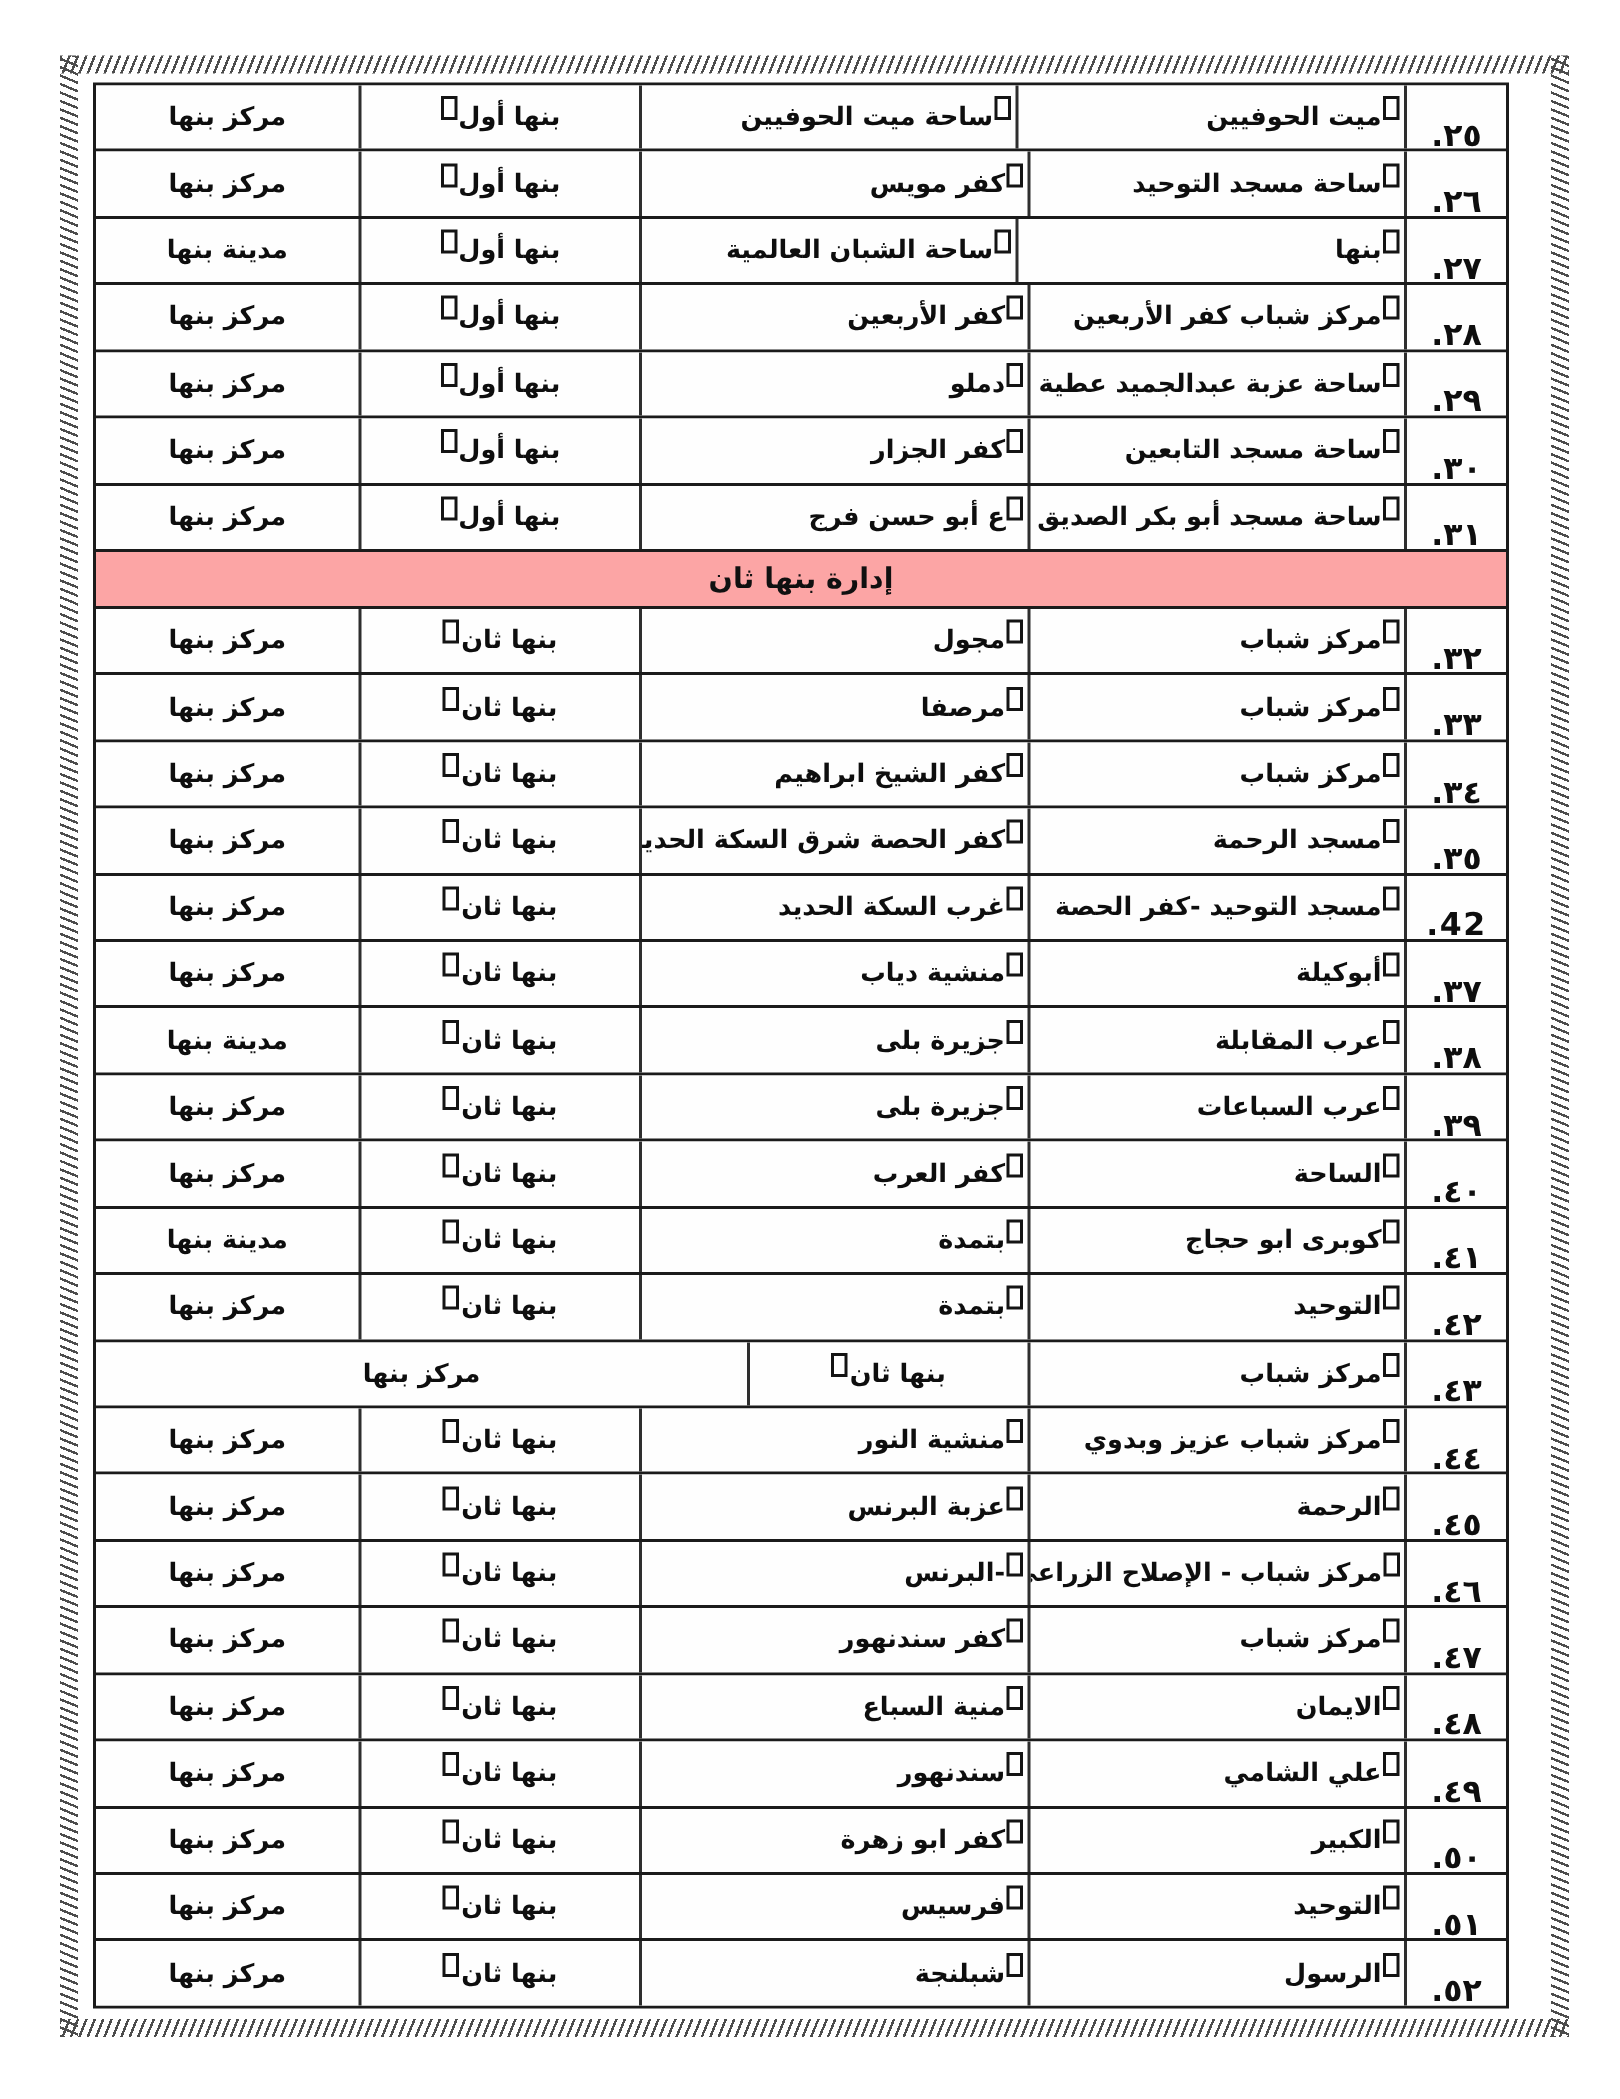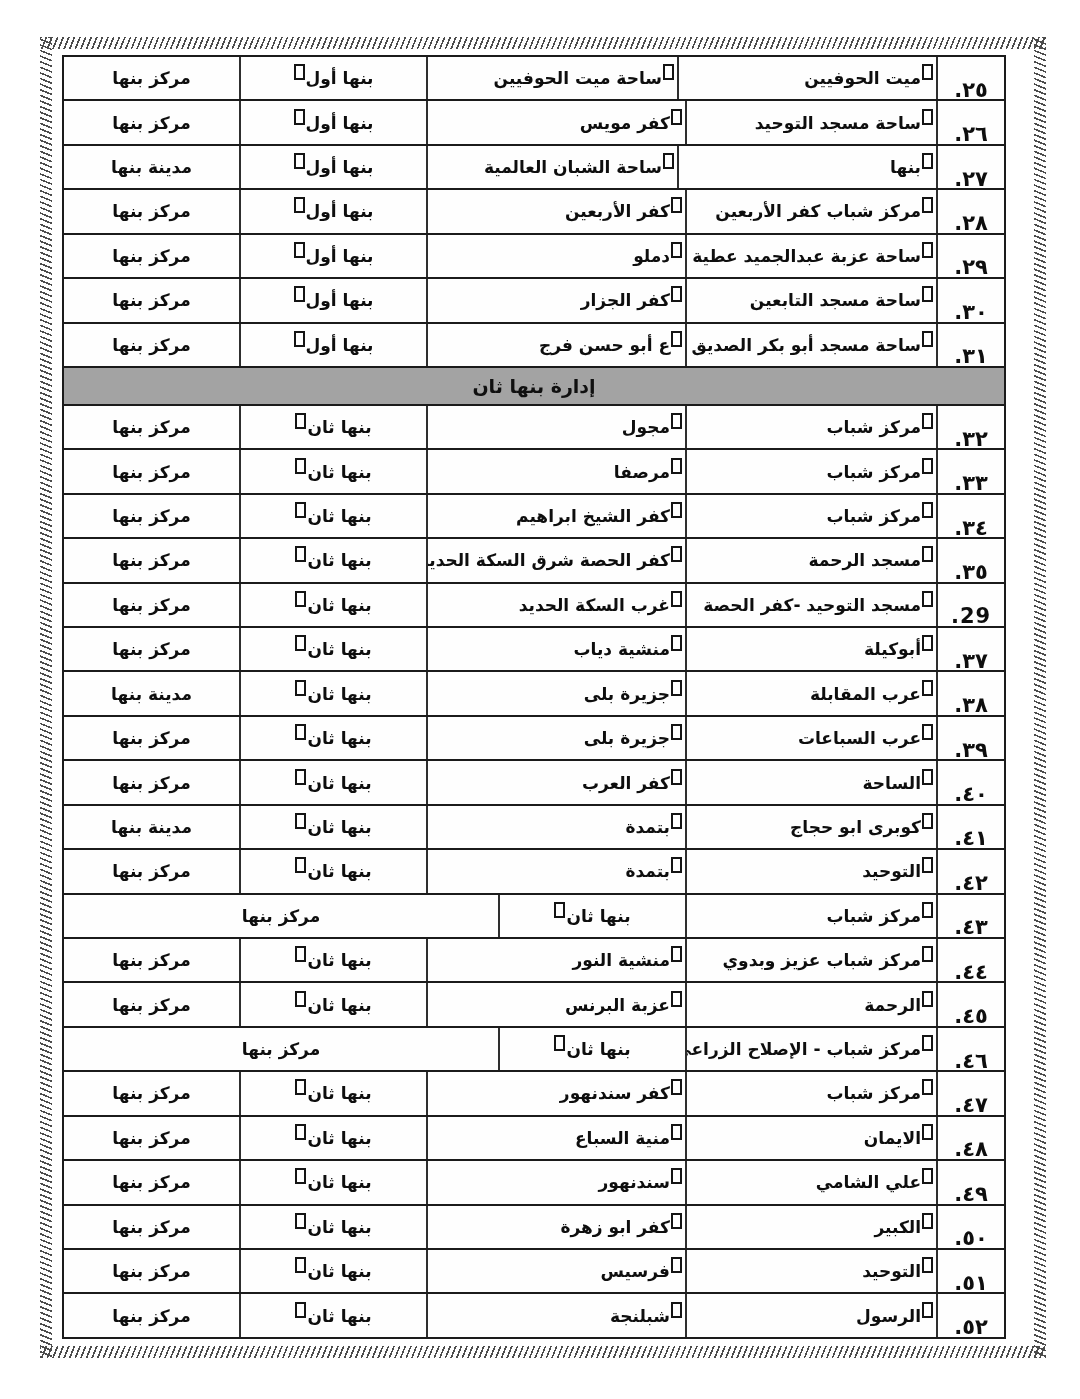--- a/index.html
+++ b/index.html
@@ -202,21 +202,21 @@
       <span class="txt">ع أبو حسن فرج</span>
     </div>
     <div class="cell c-admin">
       <span class="txt">بنها أول</span>
       <span class="tofu trail"></span>
     </div>
     <div class="cell c-center">
       <span class="txt">مركز بنها</span>
     </div>
   </div>
-    <div class="band" style="background: #a3a3a3;">
+    <div class="band" style="background: #fca5a5;">
     <span class="txt">إدارة بنها ثان</span>
   </div>
     <div class="row">
     <div class="cell c-num">
       <span class="txt">٣٢.</span>
     </div>
     <div class="cell c-name">
       <span class="tofu lead"></span>
       <span class="txt">مركز شباب</span>
     </div>
@@ -287,21 +287,21 @@
     <div class="cell c-admin">
       <span class="txt">بنها ثان</span>
       <span class="tofu trail"></span>
     </div>
     <div class="cell c-center">
       <span class="txt">مركز بنها</span>
     </div>
   </div>
     <div class="row">
     <div class="cell c-num">
-      <span class="txt">29.</span>
+      <span class="txt">42.</span>
     </div>
     <div class="cell c-name">
       <span class="tofu lead"></span>
       <span class="txt">مسجد التوحيد -كفر الحصة</span>
     </div>
     <div class="cell c-village">
       <span class="tofu lead"></span>
       <span class="txt">غرب السكة الحديد</span>
     </div>
     <div class="cell c-admin">
@@ -488,20 +488,24 @@
       <span class="txt">مركز بنها</span>
     </div>
   </div>
     <div class="row">
     <div class="cell c-num">
       <span class="txt">٤٦.</span>
     </div>
     <div class="cell c-name">
       <span class="tofu lead"></span>
       <span class="txt">مركز شباب - الإصلاح الزراعى</span>
+    </div>
+    <div class="cell c-village">
+      <span class="tofu lead"></span>
+      <span class="txt">-البرنس</span>
     </div>
     <div class="cell c-admin">
       <span class="txt">بنها ثان</span>
       <span class="tofu trail"></span>
     </div>
     <div class="cell c-center">
       <span class="txt">مركز بنها</span>
     </div>
   </div>
     <div class="row">

